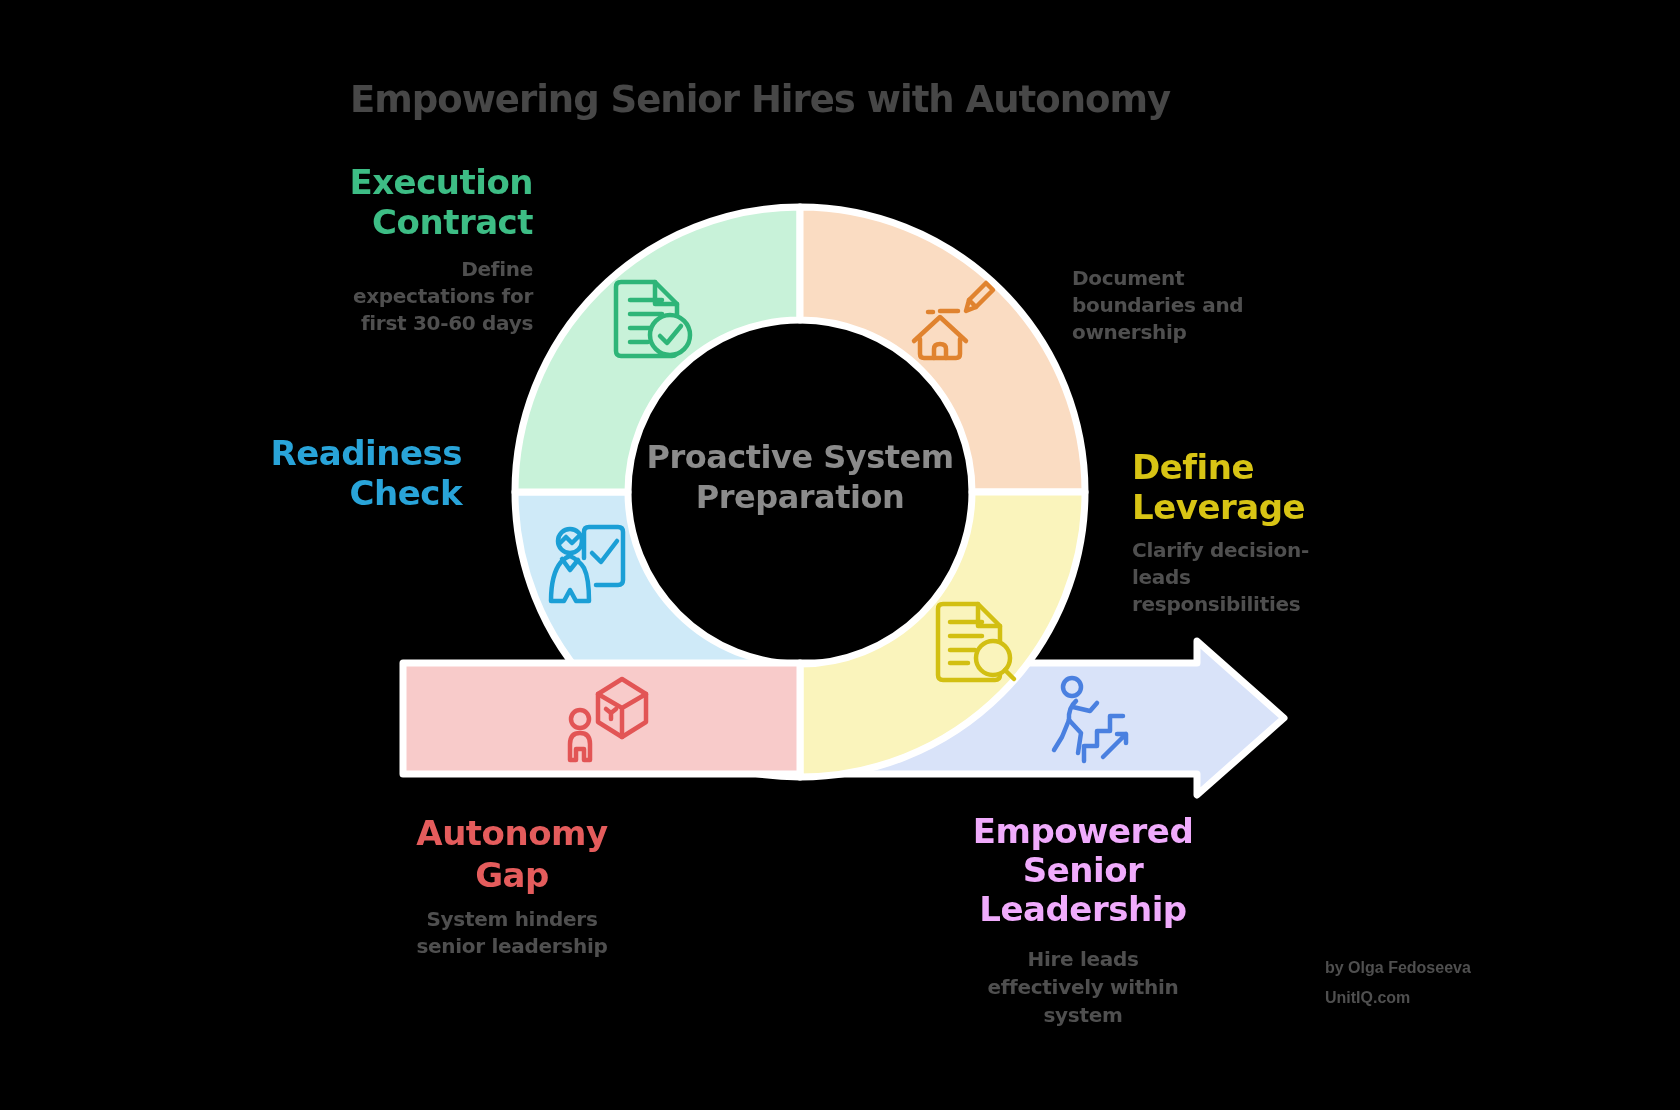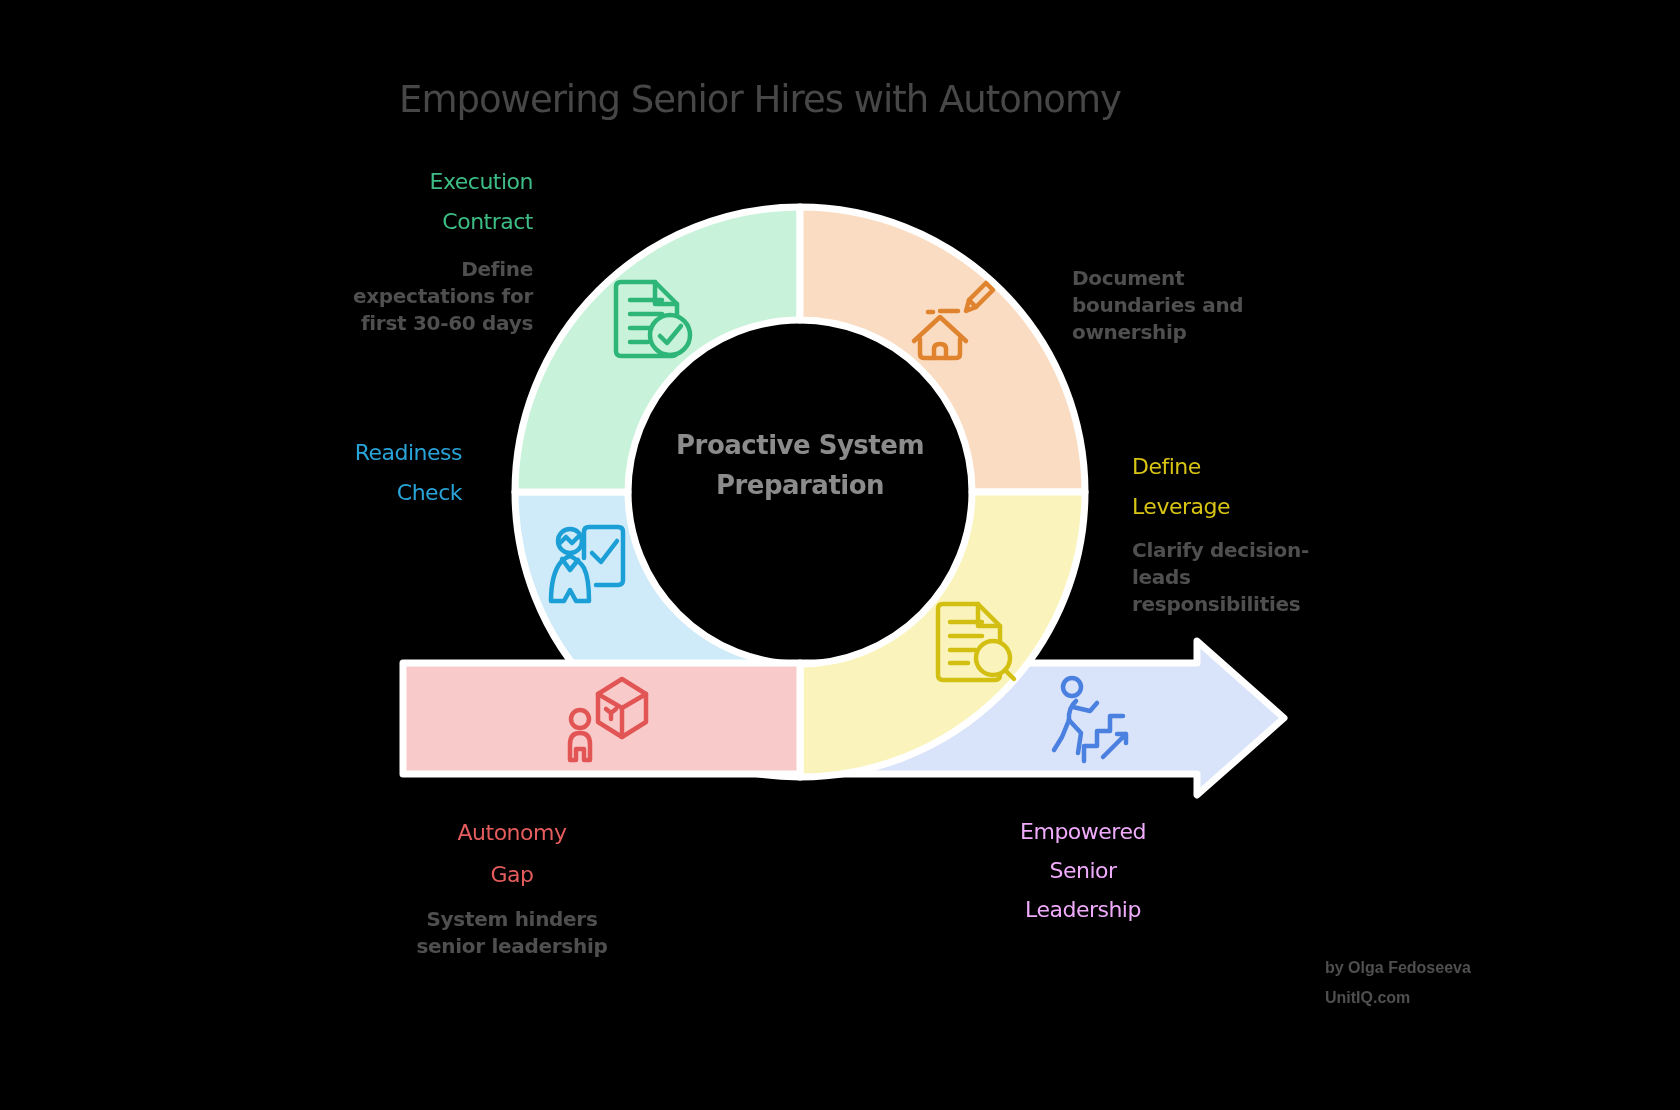--- a/index.html
+++ b/index.html
@@ -4,40 +4,40 @@
 <style>
   html,body { margin:0; padding:0; background:#000; }
   .stage {
     position:relative; width:1680px; height:1110px; background:#000;
     font-family:"DejaVu Sans", sans-serif; overflow:hidden;
   }
   .stage svg { position:absolute; left:0; top:0; }
   .txt { position:absolute; white-space:pre-line; }
   .title {
     left:0; top:78px; width:1520px; text-align:center;
-    font-size:37px; font-weight:normal; letter-spacing:-1px; color:#474747;
+    font-size:37px; font-weight:bold; letter-spacing:-1px; color:#474747;
   }
-  .h { font-weight:normal; font-size:22px; line-height:40px; letter-spacing:-0.5px; }
+  .h { font-weight:bold; font-size:34px; line-height:40px; letter-spacing:-0.5px; }
   .d { font-weight:bold; font-size:20px; line-height:27px; letter-spacing:-0.3px; color:#4f4f4f; }
   .ra { text-align:right; } .ca { text-align:center; }
   .h-exec { left:253px; top:162px; width:280px; }
   .d-exec { left:253px; top:256px; width:280px; }
   .h-own  { left:1072px; top:160px; width:300px; }
   .d-own  { left:1072px; top:265px; width:260px; }
   .h-ready{ left:182px; top:433px; width:280px; }
   .d-ready{ left:195px; top:530px; width:280px; }
   .h-lev  { left:1132px; top:447px; width:280px; }
   .d-lev  { left:1132px; top:537px; width:260px; }
   .h-gap  { left:362px; top:812px; width:300px; line-height:42px; }
   .d-gap  { left:362px; top:906px; width:300px; }
   .h-emp  { left:933px; top:812px; width:300px; line-height:39px; }
   .d-emp  { left:933px; top:945px; width:300px; line-height:28px; }
   .center-label {
-    left:620px; top:425px; width:360px; text-align:center;
-    font-size:26px; font-weight:bold; line-height:40px;
+    left:620px; top:437px; width:360px; text-align:center;
+    font-size:32px; font-weight:bold; line-height:40px;
     letter-spacing:-0.5px; color:#8b8b8b;
   }
   .attribution {
     left:1325px; top:953px; width:320px;
     font-family:"Liberation Sans", sans-serif;
     font-size:16px; line-height:30px; font-weight:bold; color:#4f4f4f;
   }
 </style>
 </head>
 <body>
@@ -130,19 +130,22 @@
 responsibilities</div>
 
   <div class="txt h ca h-gap" style="color: rgb(228, 92, 92);">Autonomy
 Gap</div>
   <div class="txt d ca d-gap">System hinders
 senior leadership</div>
 
   <div class="txt h ca h-emp" style="color: #f0abfc;">Empowered
 Senior
 Leadership</div>
+  <div class="txt d ca d-emp">Hire leads
+effectively within
+system</div>
 
   <div class="txt center-label">Proactive System
 Preparation</div>
 
   <div class="txt attribution">by Olga Fedoseeva
 UnitIQ.com</div>
 </div>
 
 </body></html>

